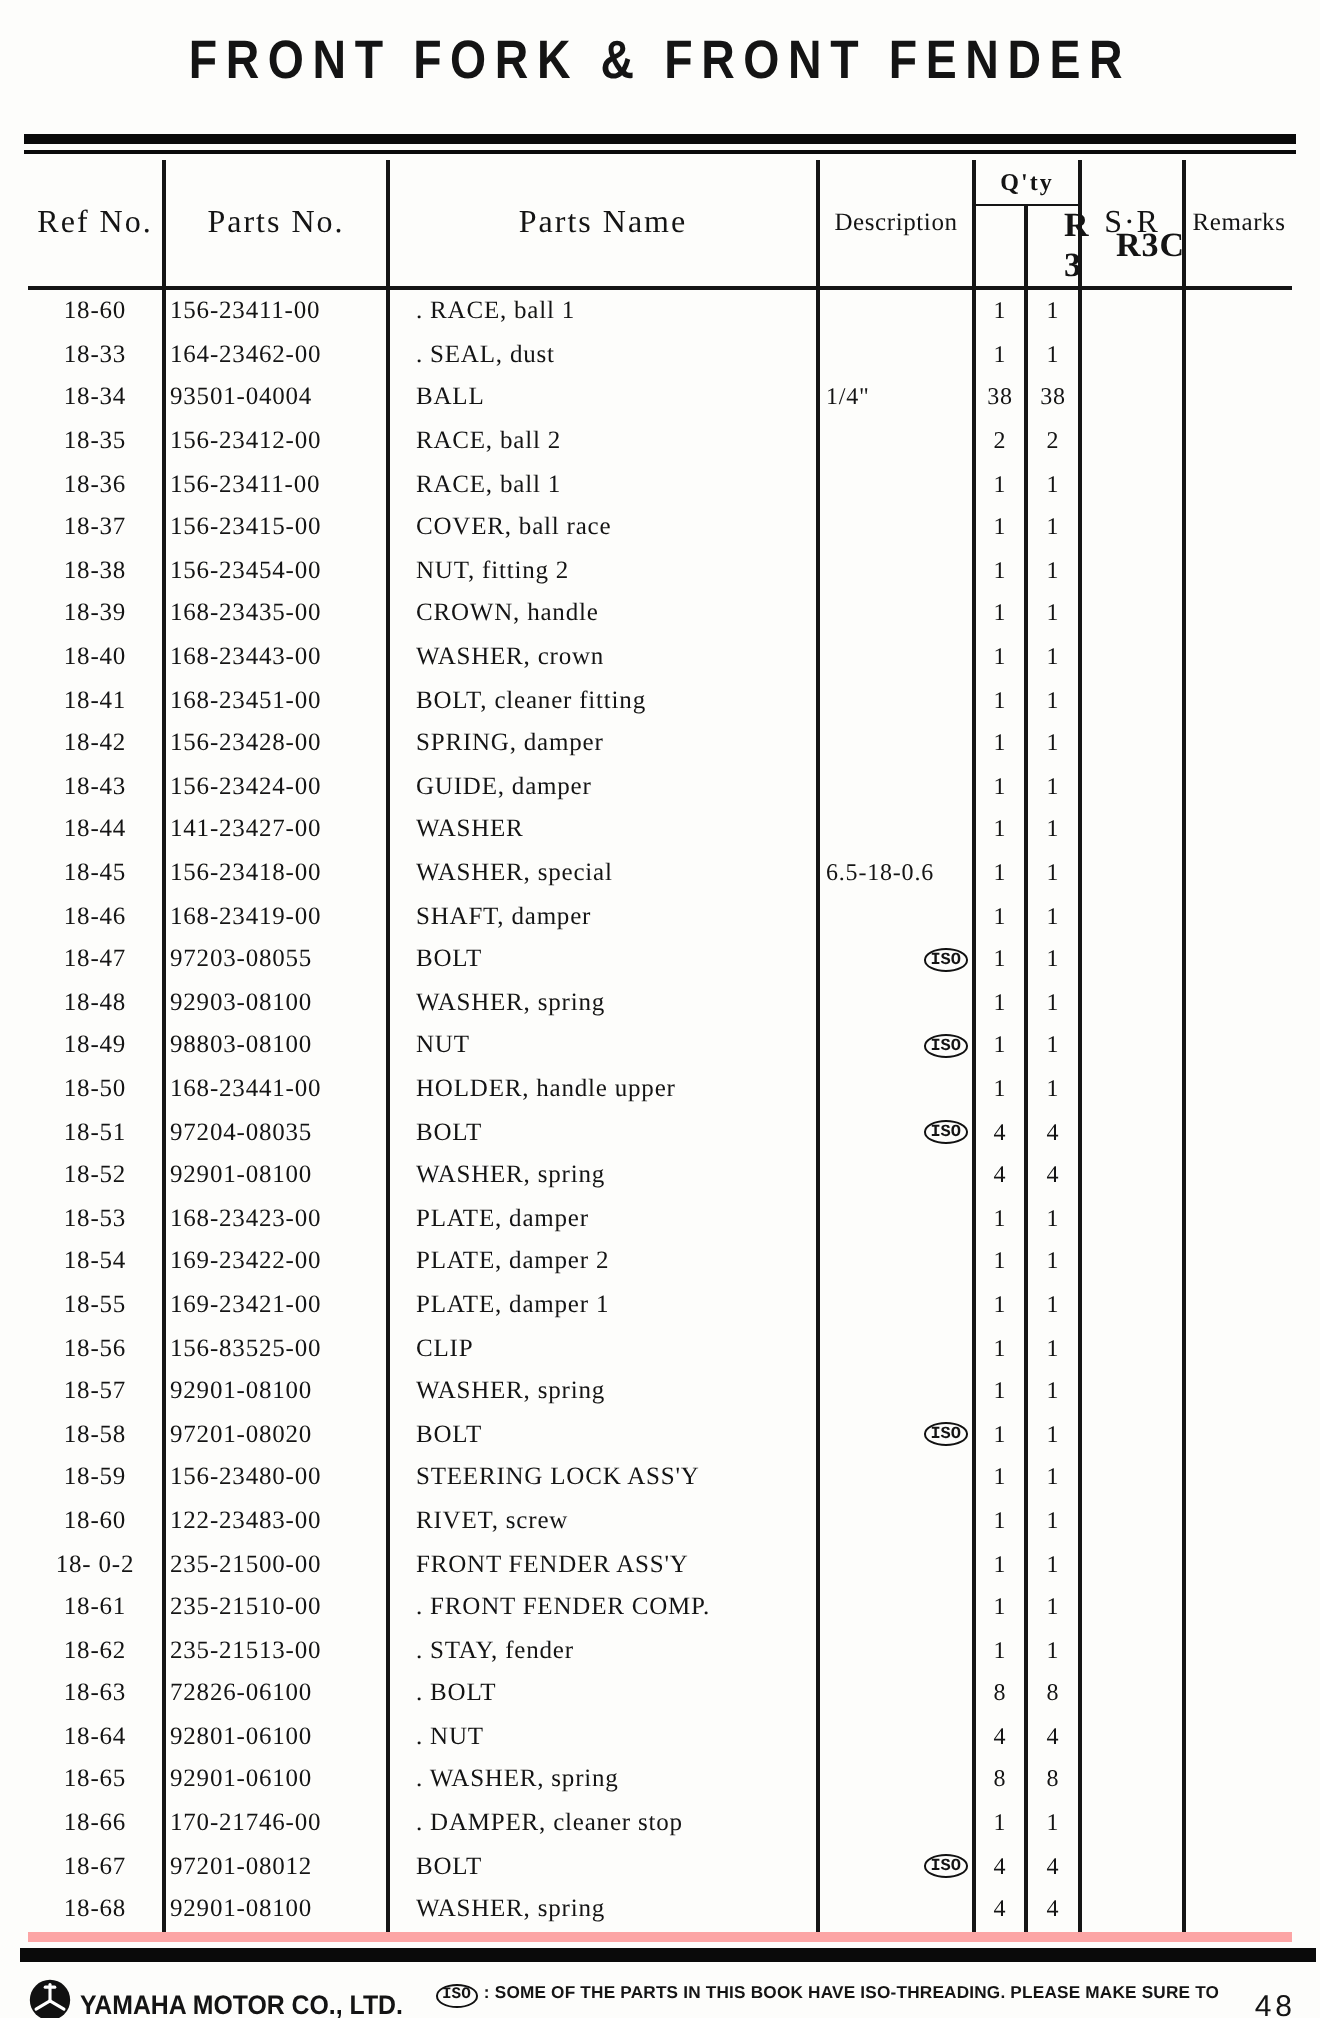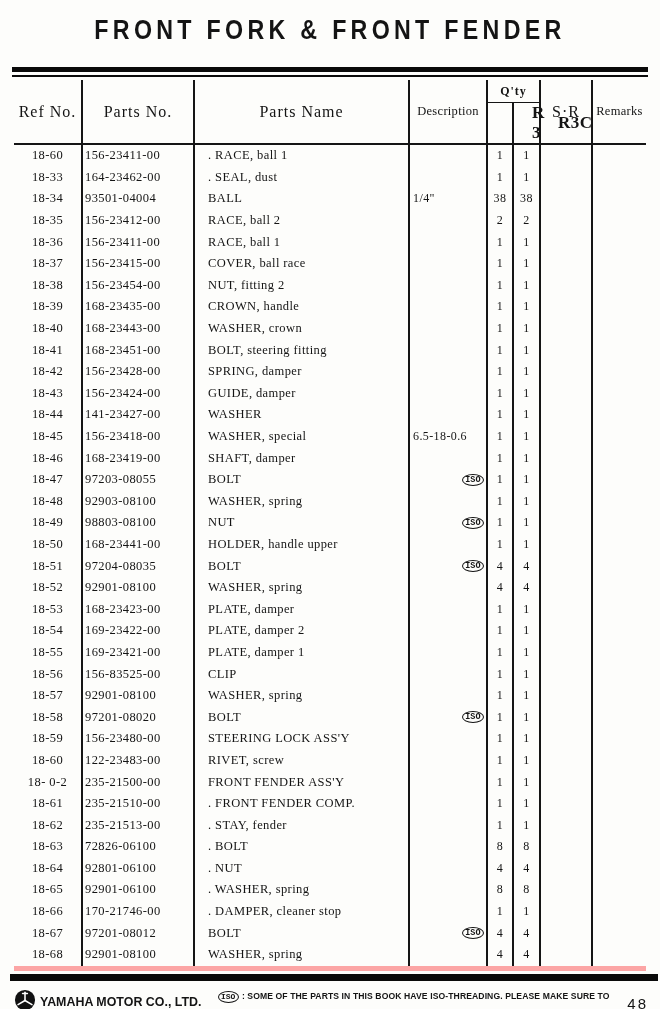--- a/index.html
+++ b/index.html
@@ -275,21 +275,21 @@
       </div>
     </td>
     <td class="c-qty br">1</td>
     <td class="c-qty br">1</td>
     <td class="br"></td>
     <td></td>
   </tr>
       <tr>
     <td class="c-ref br">18-41</td>
     <td class="c-pno br">168-23451-00</td>
-    <td class="c-name br">BOLT, steering fitting</td>
+    <td class="c-name br">BOLT, cleaner fitting</td>
     <td class="c-desc br">
       <div class="desc-wrap">
         <span></span>
         <span class="iso-badge" style="visibility: hidden;">ISO</span>
       </div>
     </td>
     <td class="c-qty br">1</td>
     <td class="c-qty br">1</td>
     <td class="br"></td>
     <td></td>

